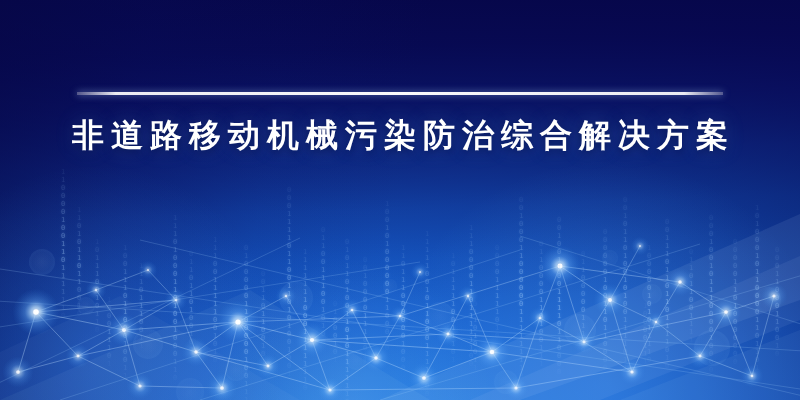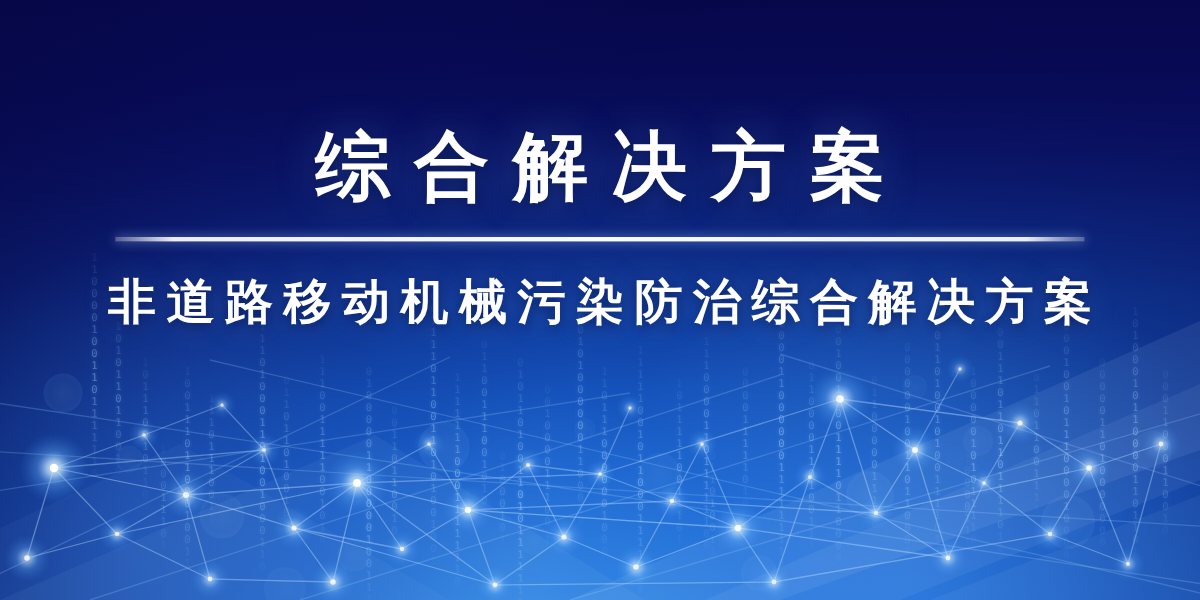--- a/index.html
+++ b/index.html
@@ -998,18 +998,17 @@
 0
 0
 0
 1
 1
 1
 </div>
     </div>
 
   <div class="text-block">
-    <div class="title">综合解决方案</div>
     <div class="divider"></div>
     <div class="subtitle">非道路移动机械污染防治综合解决方案</div>
   </div>
 
 </div>
 
 </body></html>

